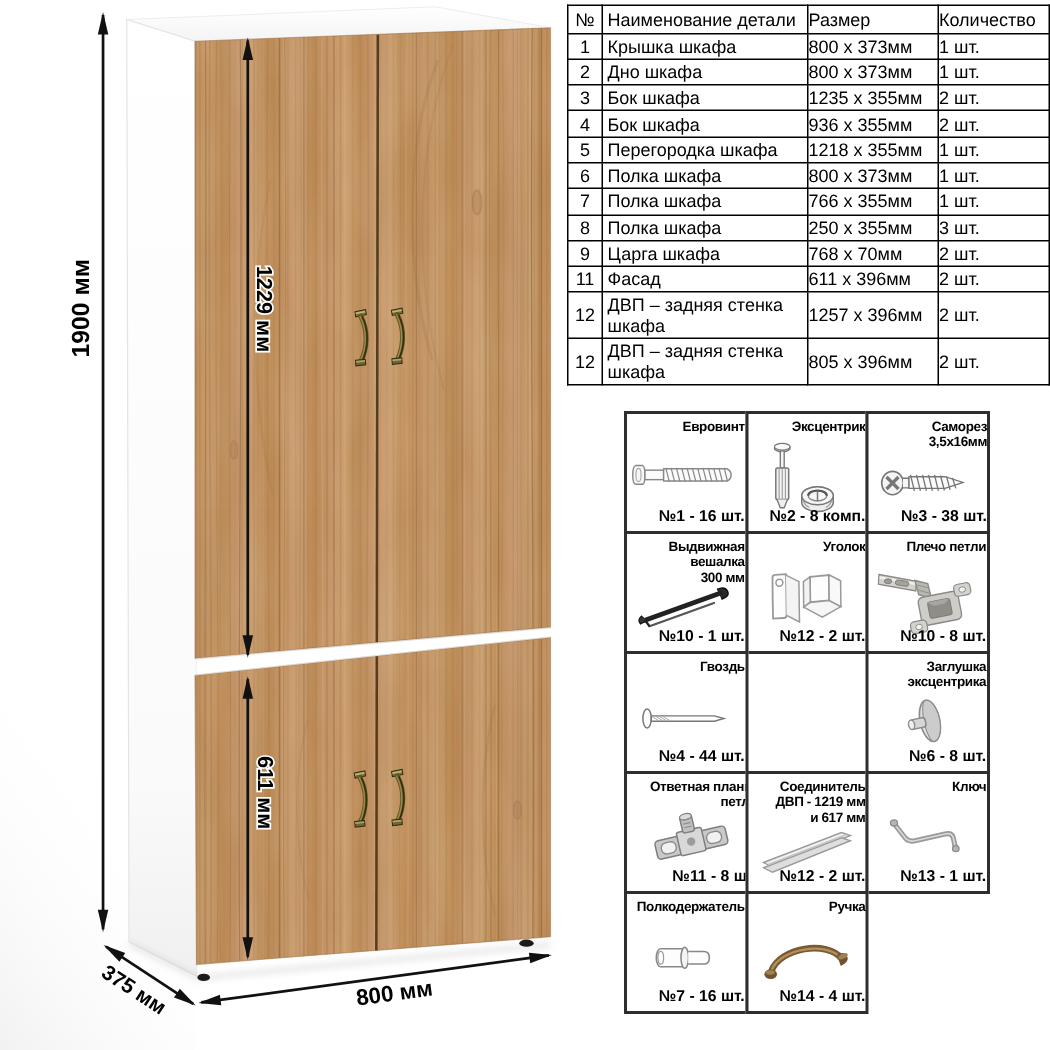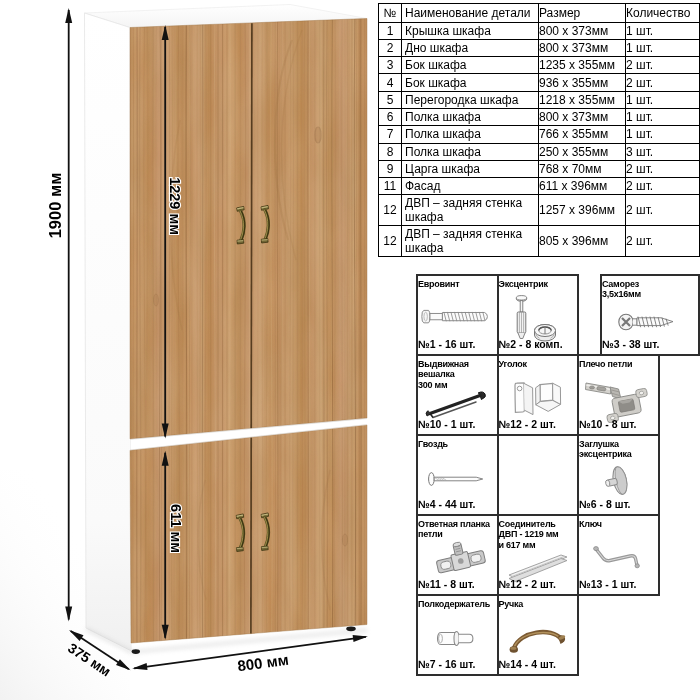--- a/index.html
+++ b/index.html
@@ -5,21 +5,21 @@
 html,body{width:700px;height:700px;background:#fff;font-family:"Liberation Sans",sans-serif;overflow:hidden}
 #wrap{position:relative;width:700px;height:700px}
 #parts{position:absolute;left:378px;top:3px;width:321px;border-collapse:collapse;table-layout:fixed;font-size:12px;color:#000}
 #parts td{border:1px solid #000;padding:0 0 0 3px;vertical-align:middle;line-height:14px;overflow:hidden;white-space:nowrap}
 #parts tr.tall td{white-space:normal}
 #parts tr{height:17.3px}
 #parts tr.hd{height:18.5px}
 #parts tr.tall{height:30.6px}
 #parts td.c{text-align:left;padding-left:0}
 #parts td:nth-child(1){text-align:center;padding-left:0}
-.hc{position:absolute;border:2px solid #2e2e2e;background:#fff;text-align:left}
+.hc{position:absolute;border:2px solid #2e2e2e;background:#fff;text-align:right}
 .ht{position:absolute;top:2.5px;left:0;right:0;font-weight:bold;font-size:9px;line-height:10.5px;letter-spacing:-0.25px;color:#000}
 .hn{position:absolute;bottom:4px;left:0;right:0;font-weight:bold;font-size:10.5px;color:#000}
 .hi{position:absolute;left:0;right:0;top:0;bottom:0;display:flex;align-items:center;justify-content:center}
 .hi svg{display:block}
 </style></head>
 <body>
 <div id="wrap">
 <svg width="700" height="700" viewBox="0 0 700 700" style="position:absolute;left:0;top:0">
 <defs>
         <linearGradient id="wood" gradientUnits="userSpaceOnUse" x1="130" y1="0" x2="367" y2="0">
@@ -356,21 +356,21 @@
 <path d="M26.5,36.5 a10.5,6 0 0 1 21,0 l0,4.5 a10.5,6 0 0 1 -21,0 z" fill="#ededed" stroke="#777" stroke-width="1"></path>
 <ellipse cx="37" cy="36.5" rx="10.5" ry="6" fill="#f7f7f7" stroke="#777" stroke-width="1"></ellipse>
 <ellipse cx="37" cy="36.5" rx="6.2" ry="3.5" fill="none" stroke="#888" stroke-width="0.9"></ellipse>
 <path d="M30.8,36.5 a6.2,3.5 0 0 1 12.4,0" fill="none" stroke="#555" stroke-width="1.5"></path>
 <line x1="37" y1="33" x2="37" y2="40" stroke="#777" stroke-width="1"></line>
 <path d="M27.5,39.5 q1,3.5 4,4.8 M46.5,39.5 q-1,3.5 -4,4.8" stroke="#999" stroke-width="0.7" fill="none"></path>
         </svg>
       </div>
       <div class="hn">№2 - 8 комп.</div>
     </div>
-    <div class="hc" style="left:600px;top:274px;width:100px;height:82px">
+    <div class="hc" style="left:577px;top:274px;width:83px;height:82px">
       <div class="ht">Саморез<br>3,5х16мм</div>
       <div class="hi" style="padding-top:14px">
         <svg class="ic" width="70" height="36" viewBox="0 0 70 36">
 <ellipse cx="11" cy="18" rx="7.2" ry="7.8" fill="#f4f4f4" stroke="#777" stroke-width="1.1"></ellipse>
 <path d="M7,14 l8,8 M15,14 l-8,8" stroke="#777" stroke-width="2.2"></path>
 <path d="M18,14.8 h4 v6.4 h-4" fill="#f7f7f7" stroke="#777" stroke-width="0.9"></path>
 <path d="M22,13.8 h24 l12,3.8 -12,4 h-24 z" fill="#fbfbfb" stroke="#777" stroke-width="0.9"></path>
 <g stroke="#777" stroke-width="0.9" fill="none">
 <path d="M23,12.6 l2.6,10.6 M27,12.6 l2.6,10.6 M31,12.6 l2.6,10.6 M35,12.6 l2.6,10.6 M39,12.6 l2.6,10.6 M43,13 l2.6,10 M47,13.6 l2.4,9 M51,14.6 l2.2,7"></path>
 </g>

